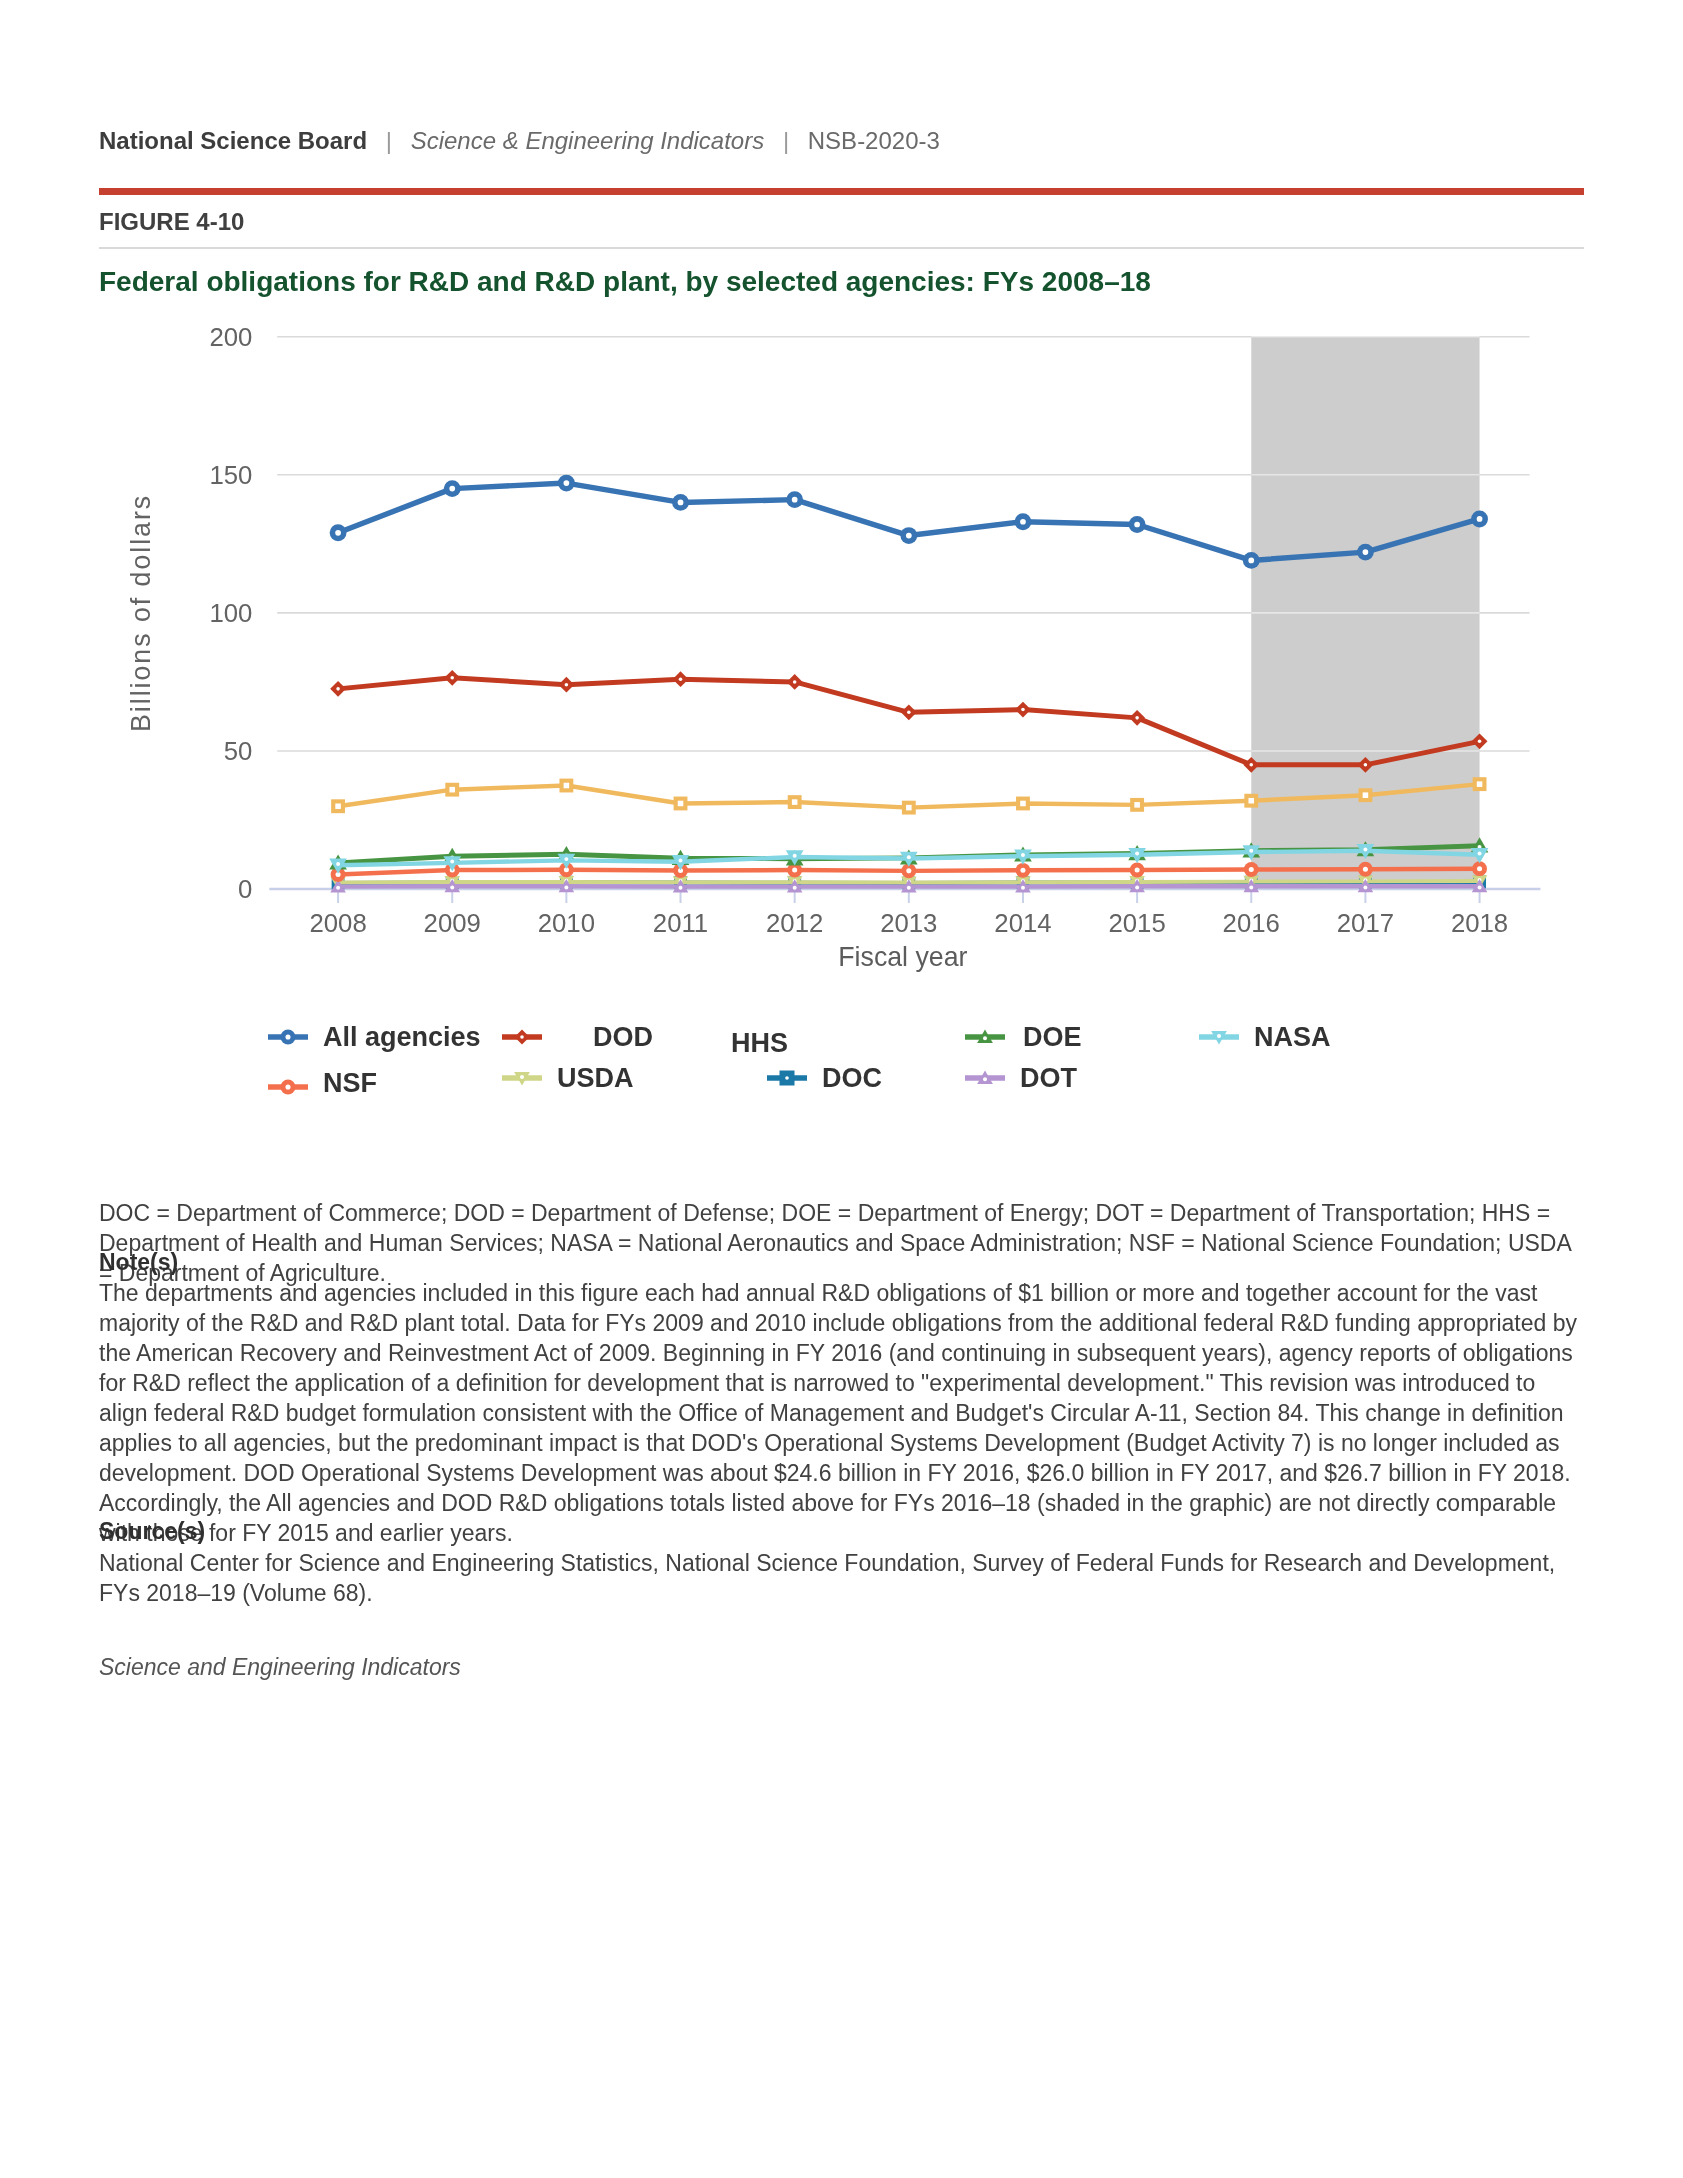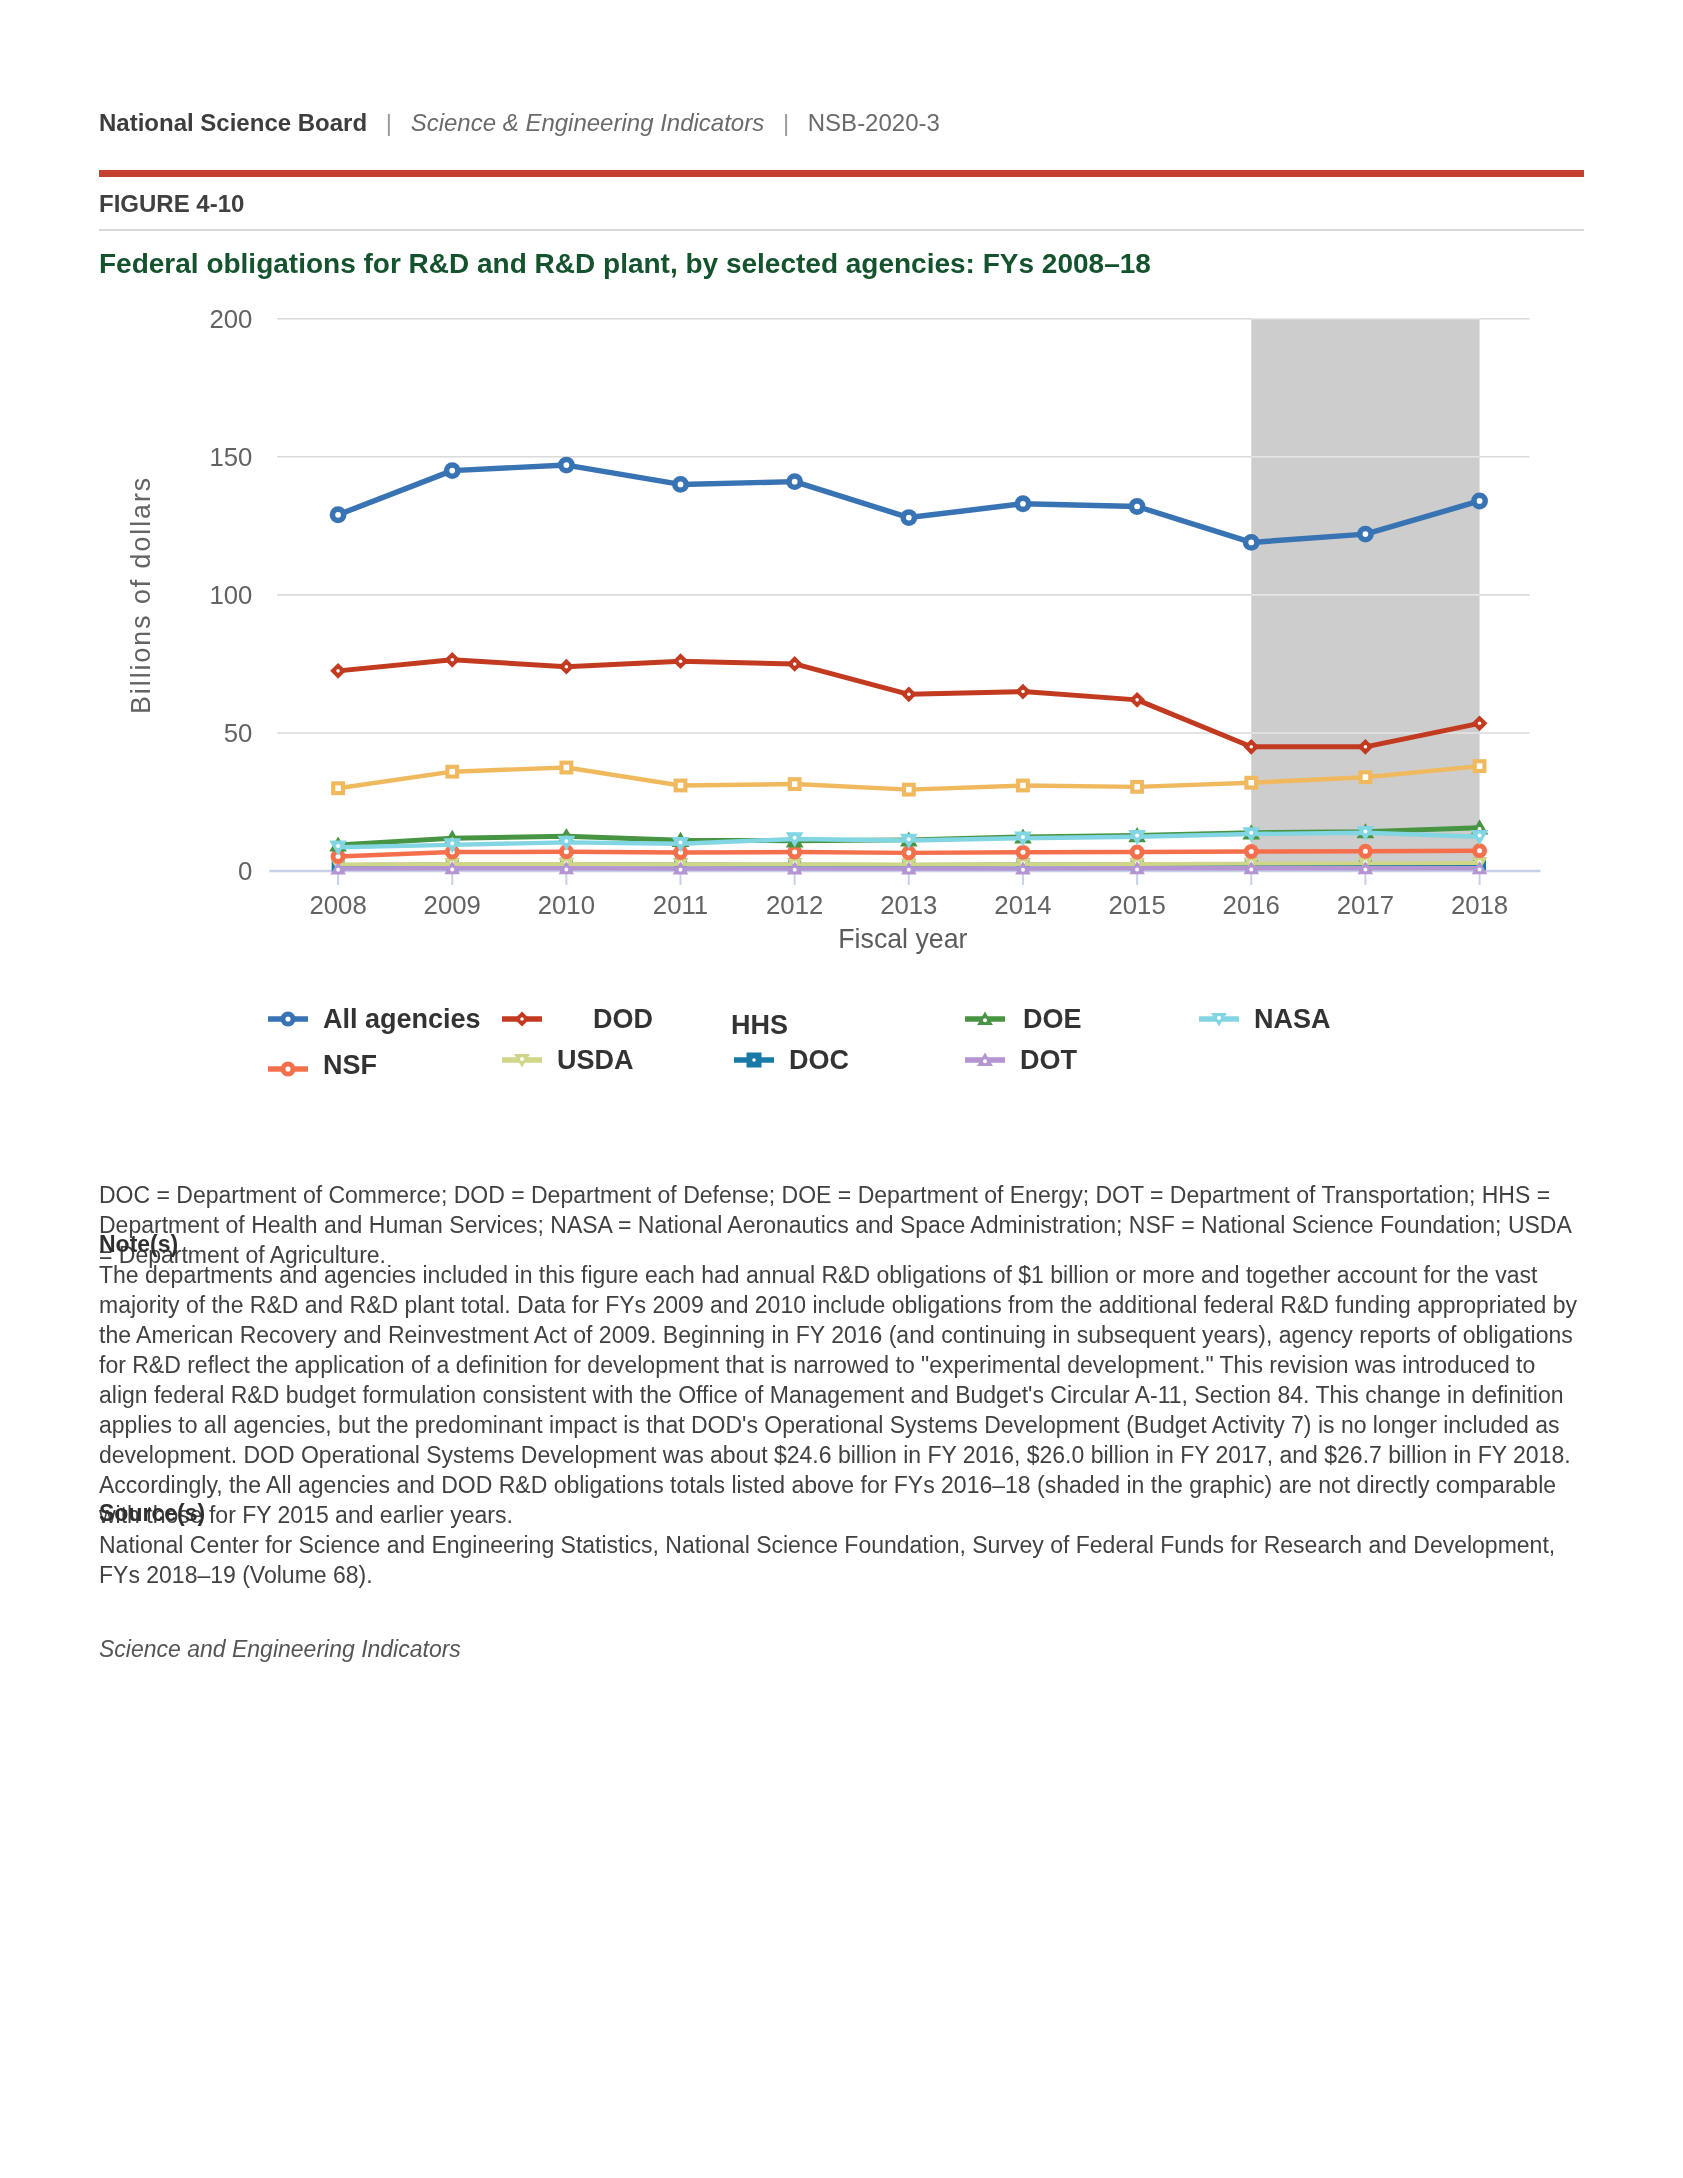--- a/index.html
+++ b/index.html
@@ -1,17 +1,17 @@
 <!DOCTYPE html>
 <html><head>
 <meta charset="utf-8">
 <style>
   html,body{margin:0;padding:0;background:#ffffff;}
   .page{position:relative;width:1683px;height:1900px;background:#fff;overflow:hidden;
-        font-family:"Liberation Sans","DejaVu Sans",sans-serif;}
+        font-family:"Liberation Sans","DejaVu Sans",sans-serif;margin-top:18px;}
 
   .hdr{position:absolute;left:99px;top:109px;font-size:24px;color:#6a6a6a;white-space:nowrap;}
   .hdr .org{font-weight:bold;color:#3d3d3d;}
   .hdr .sep{color:#9a9a9a;padding:0 12px;}
   .hdr .pub{font-style:italic;color:#6a6a6a;}
   .hdr .docid{color:#6a6a6a;}
 
   .red-rule{position:absolute;left:99px;width:1485px;top:170px;height:7px;}
   .fig-label{position:absolute;left:99px;top:190px;font-size:24px;font-weight:bold;color:#404040;}
   .fig-divider{position:absolute;left:99px;width:1485px;top:229px;height:2px;background:#d9d9d9;}
@@ -350,21 +350,21 @@
           <span class="lbl">NSF</span>
         </div>
         <div class="legend-item" style="left: 499px;">
           <svg width="46" height="24" viewBox="0 0 46 24">
             <line x1="3" y1="12" x2="43" y2="12" stroke="#cfd687" stroke-width="5.5"></line>
             <path d="M 23 19.5 L 15.125 6 L 30.875 6 Z" fill="#cfd687"></path>
             <circle cx="23" cy="10.875" r="2" fill="#fff"></circle>
           </svg>
           <span class="lbl">USDA</span>
         </div>
-        <div class="legend-item" style="left: 731px; gap: 12px;">
+        <div class="legend-item" style="left: 764px; gap: 12px;">
           <svg width="46" height="24" viewBox="0 0 46 24">
             <line x1="3" y1="12" x2="43" y2="12" stroke="#1b79a8" stroke-width="5.5"></line>
             <rect x="15.5" y="4.5" width="15" height="15" fill="#1b79a8"></rect>
             <circle cx="23" cy="12" r="1.8" fill="#fff"></circle>
           </svg>
           <span class="lbl">DOC</span>
         </div>
         <div class="legend-item" style="left: 962px;">
           <svg width="46" height="24" viewBox="0 0 46 24">
             <line x1="3" y1="12" x2="43" y2="12" stroke="#b495d2" stroke-width="5.5"></line>

